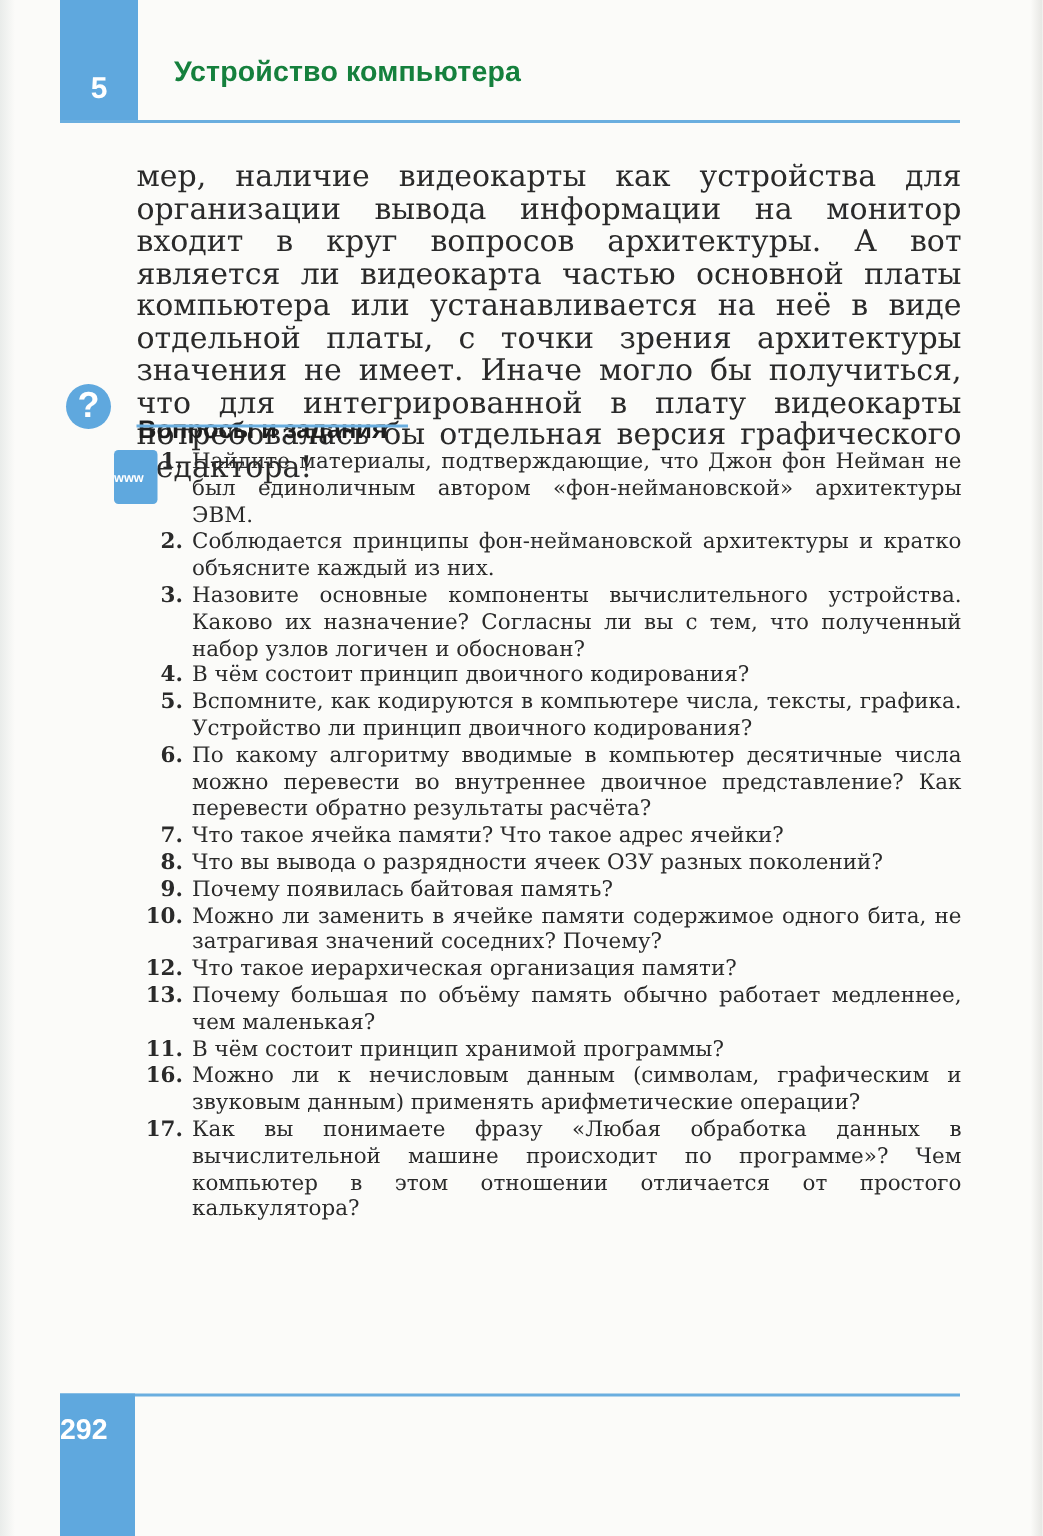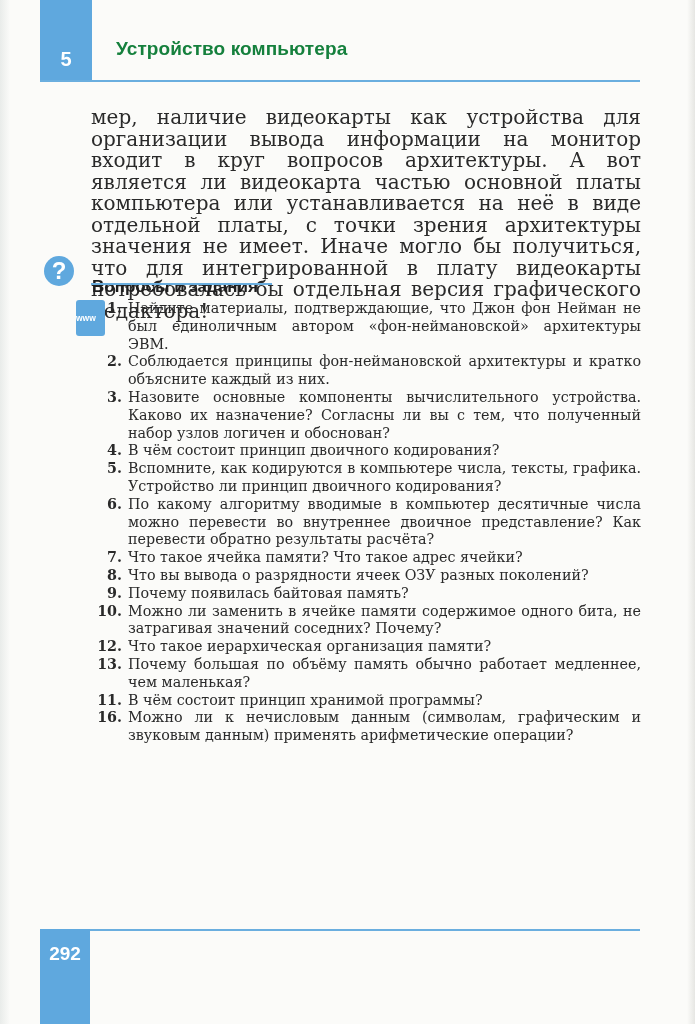--- a/index.html
+++ b/index.html
@@ -71,21 +71,21 @@
   }
   .q-text { flex: 1; text-align: justify; }
   .footer-rule {
     position: absolute; left: 40px; top: 929px; width: 600px; height: 2px; background: #6aaedf;
   }
   .page-tab {
     position: absolute; left: 40px; top: 929px; width: 50px; height: 95px;
     background: #5fa8de;
   }
   .page-num {
-    position: absolute; left: 40px; top: 943px; width: 50px; text-align: center;
+    position: absolute; left: 40px; top: 943px; width: 50px; 
     color: #fff; font-family: "Liberation Sans", sans-serif; font-weight: bold; font-size: 19px;
   }
 </style>
 </head>
 <body>
 
 <div class="edge-shade"></div>
 <div class="right-shade"></div>
 
 <div class="chapter-tab">
@@ -157,17 +157,21 @@
       <span class="q-text">Почему большая по объёму память обычно работает медленнее, чем маленькая?</span>
     </li>
     <li>
       <span class="q-num">11.</span>
       <span class="q-text">В чём состоит принцип хранимой программы?</span>
     </li>
     <li>
       <span class="q-num">16.</span>
       <span class="q-text">Можно ли к нечисловым данным (символам, графическим и звуковым данным) применять арифметические операции?</span>
     </li>
+    <li>
+      <span class="q-num">17.</span>
+      <span class="q-text">Как вы понимаете фразу «Любая обработка данных в вычислительной машине происходит по программе»? Чем компьютер в этом отношении отличается от простого калькулятора?</span>
+    </li>
   </ol>
 
 <div class="footer-rule"></div>
 <div class="page-tab"></div>
 <div class="page-num">292</div>
 
 </body></html>

